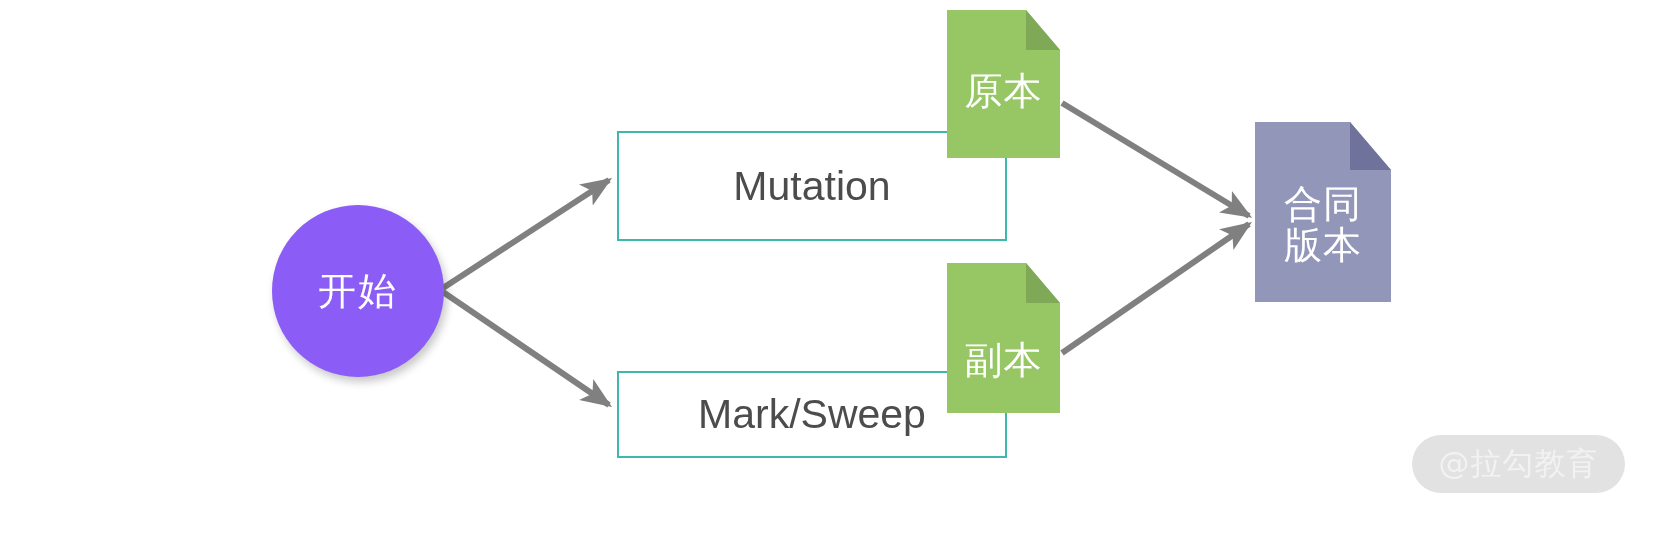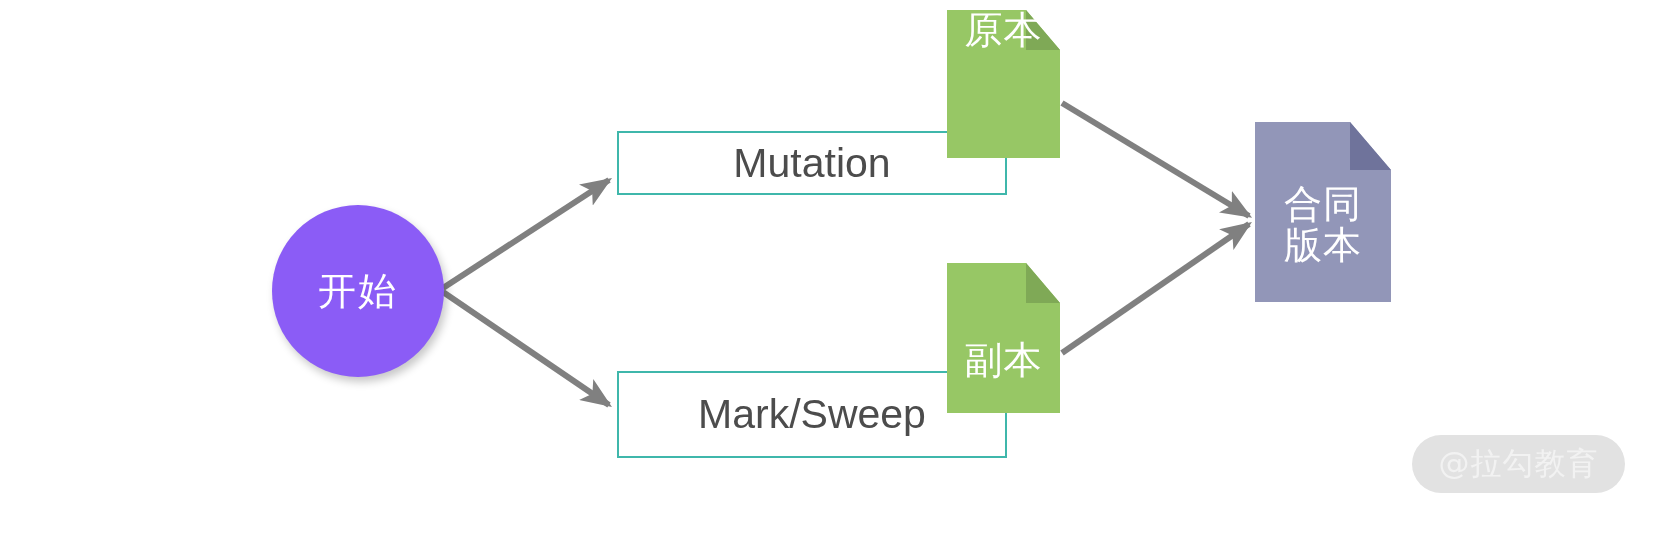--- a/index.html
+++ b/index.html
@@ -64,21 +64,21 @@
   .proc-box .label {
     color: #4C4C4C;
     font-size: 41px;
     line-height: 1;
     font-family: "Liberation Sans", "DejaVu Sans", sans-serif;
   }
   #box-mutation {
     left: 617px;
     top: 131px;
     width: 390px;
-    height: 64px;
+    height: 110px;
   }
   #box-marksweep {
     left: 617px;
     top: 371px;
     width: 390px;
     height: 87px;
   }
 
   
   .doc-shape {
@@ -106,21 +106,21 @@
     pointer-events: none;
     font-family: "DejaVu Sans", "Liberation Sans", sans-serif;
   }
   #doc-original {
     left: 947px;
     top: 10px;
     width: 113px;
     height: 148px;
   }
   #doc-original .doc-label {
-    justify-content: flex-start;
+    justify-content: flex-end;
     padding-bottom: 46px;
     box-sizing: border-box;
   }
   #doc-duplicate {
     left: 947px;
     top: 263px;
     width: 113px;
     height: 150px;
   }
   #doc-duplicate .doc-label {

